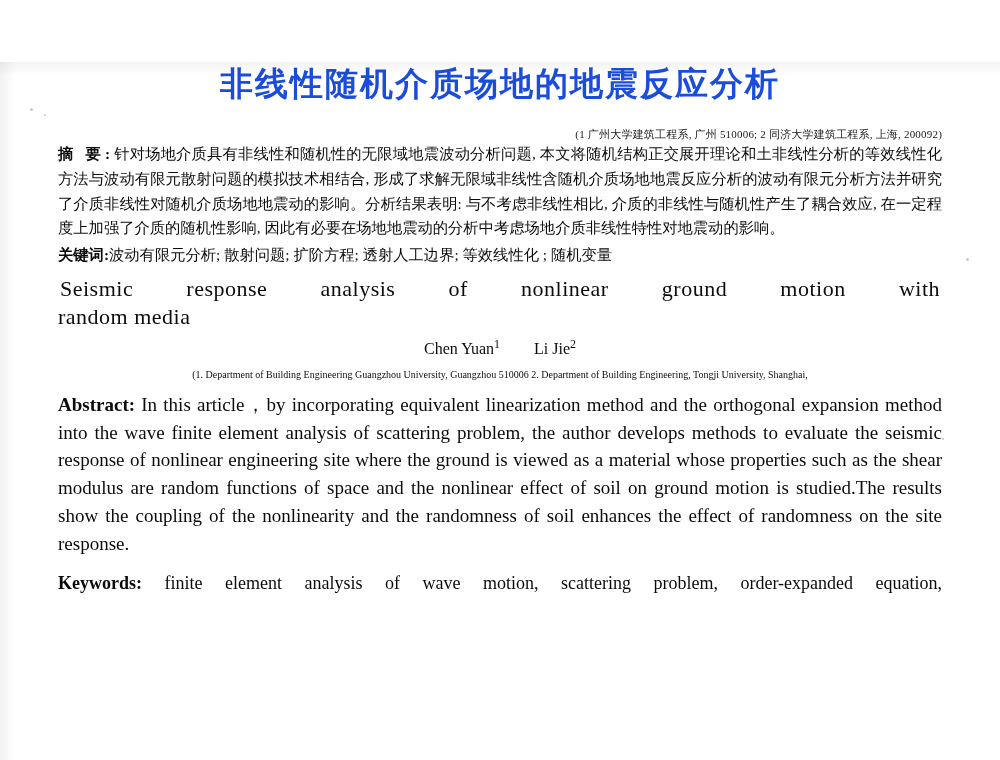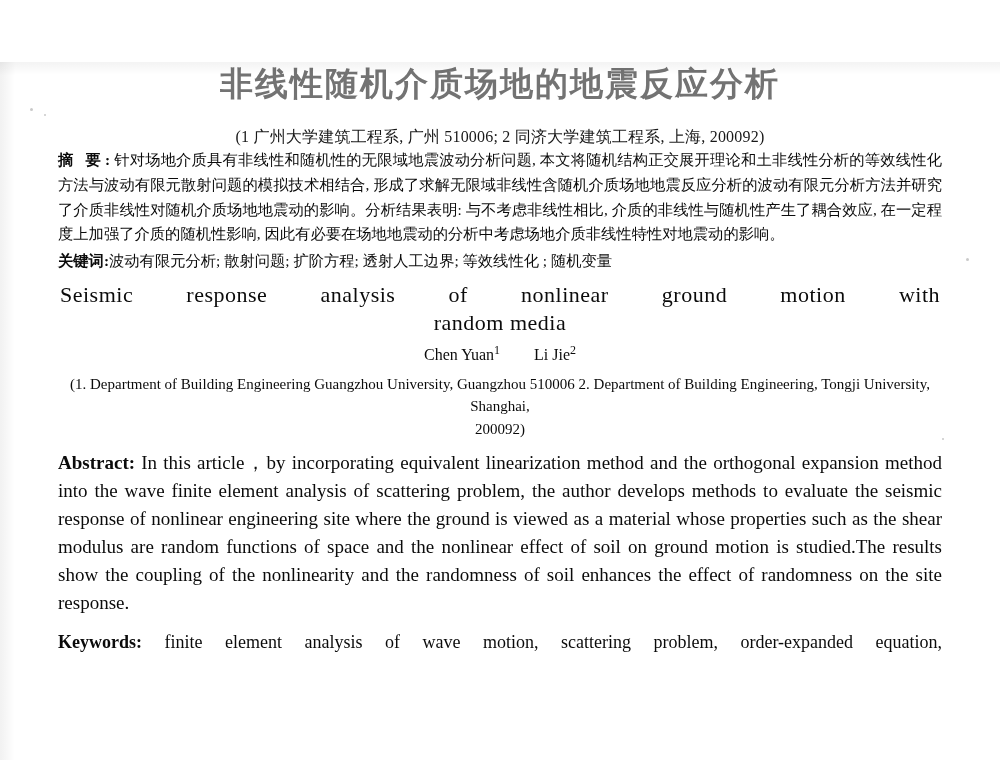--- a/index.html
+++ b/index.html
@@ -47,35 +47,35 @@
     opacity: .55;
   }
 
   .cn-title {
     margin-top: 62px;
     text-align: center;
     font-family: "DejaVu Serif", "Liberation Serif", serif;
     font-size: 33px;
     font-weight: 700;
     letter-spacing: 2px;
-    color: #737373;
+    color: #1d4ed8;
   }
   .cn-authors {
     margin-top: 34px;
     text-align: center;
     font-size: 21px;
     letter-spacing: 1px;
   }
   .cn-authors .gap { display: inline-block; width: 56px; }
   .sup { font-size: 12px; vertical-align: super; }
 
   .cn-affil {
     margin-top: 20px;
-    text-align: center;
-    font-size: 16px;
+    text-align: right;
+    font-size: 11px;
     letter-spacing: .2px;
     color: #1a1a1a;
   }
 
   .cn-abstract {
     font-size: 15.3px;
     line-height: 1.62;
     text-align: justify;
     text-justify: inter-ideograph;
   }
@@ -99,34 +99,34 @@
     letter-spacing: .5px;
   }
   .en-title .l1 {
     display: block;
     text-align: justify;
     text-align-last: justify;
     padding: 0 2px;
   }
   .en-title .l2 {
     display: block;
-    text-align: center;
+    text-align: left;
   }
   .en-authors {
     margin-top: 6px;
     text-align: center;
     font-size: 16px;
     font-family: Liberation Serif, serif;
   }
   .en-authors .gap { display: inline-block; width: 34px; }
 
   .en-affil {
     margin-top: 8px;
     text-align: center;
-    font-size: 15px;
+    font-size: 10px;
     line-height: 1.5;
     padding: 0 10px;
   }
   .en-affil .l2 { display: block; }
 
   .en-abstract {
     margin-top: 9px;
     font-size: 19px;
     line-height: 1.47;
     text-align: justify;
@@ -171,21 +171,20 @@
     <span class="l1">Seismic response analysis of nonlinear ground motion with</span>
     <span class="l2">random media</span>
   </div>
 
   <div class="en-authors">
     <span>Chen Yuan</span><span class="sup">1</span><span class="gap"></span><span>Li Jie</span><span class="sup">2</span>
   </div>
 
   <div class="en-affil">
     <span>(1. Department of Building Engineering   Guangzhou University, Guangzhou 510006   2.   Department of Building Engineering, Tongji University, Shanghai,</span>
-    <span class="l2">200092)</span>
   </div>
 
   <div class="en-abstract">
     <span class="lbl">Abstract:</span>
     <span>In this article，by incorporating equivalent linearization method and the orthogonal expansion method into the wave finite element analysis of scattering problem, the author develops methods to evaluate the seismic response of nonlinear engineering site where the ground is viewed as a material whose properties such as the shear modulus are random functions of space and the nonlinear effect of soil on ground motion is studied.The results show the coupling of the nonlinearity and the randomness of soil enhances the effect of randomness on the site response.</span>
   </div>
 
   <div class="en-keywords">
     <span class="lbl">Keywords:</span>
     <span>finite element analysis of wave motion, scattering problem, order-expanded equation,</span>

